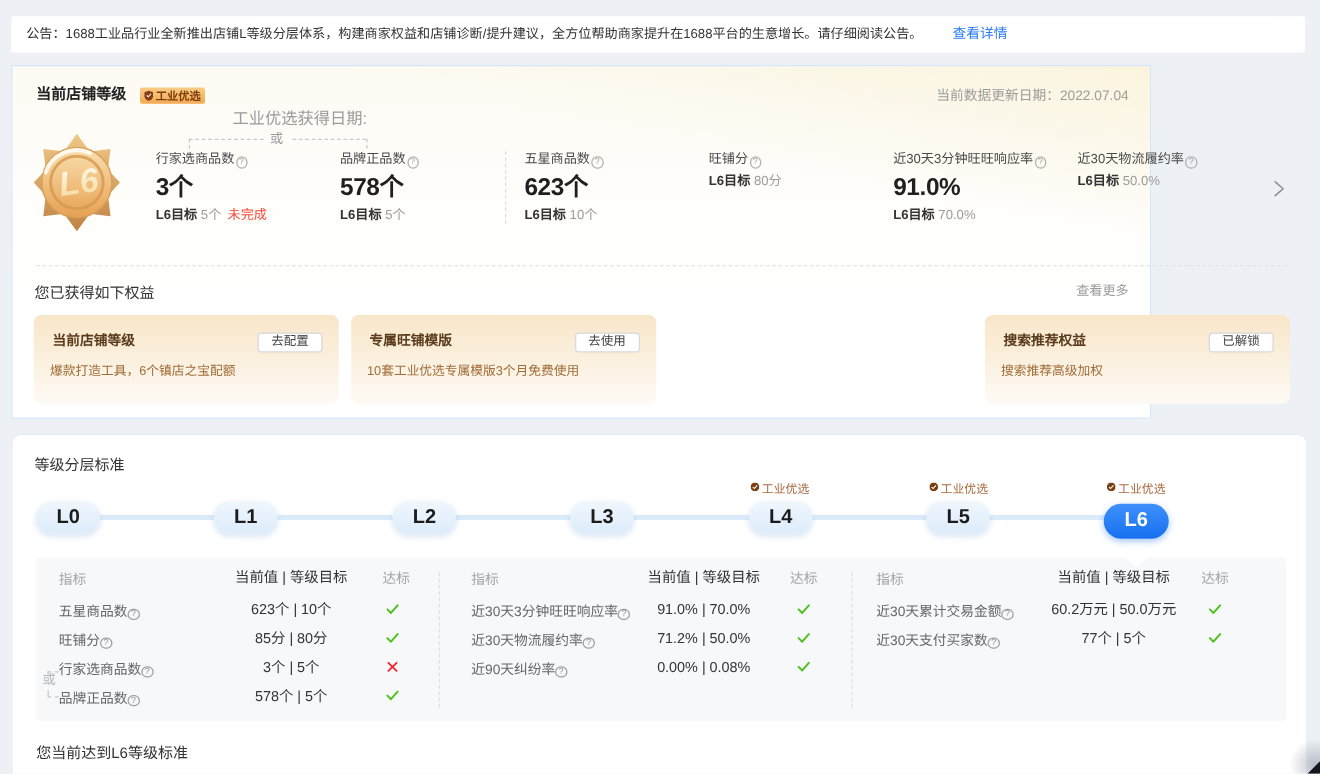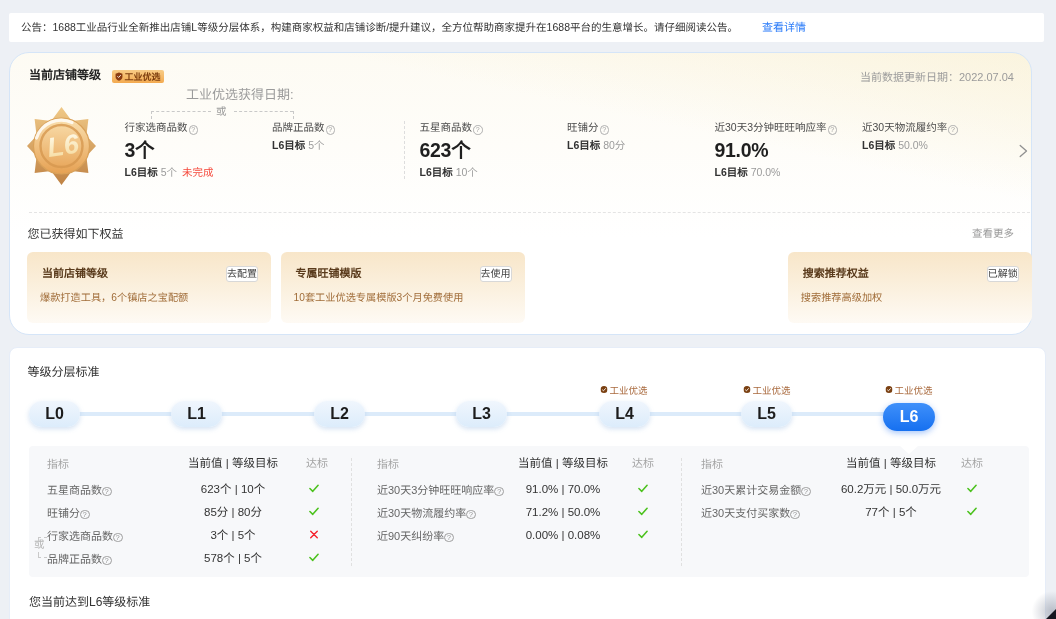--- a/index.html
+++ b/index.html
@@ -3,21 +3,21 @@
 <meta charset="utf-8">
 <style>
 * { margin:0; padding:0; box-sizing:border-box; }
 html,body { width:1056px; height:619px; }
 body { background:#edf0f5; font-family:"Liberation Sans",sans-serif; position:relative; overflow:hidden; color:#333; }
 .abs { position:absolute; }
 
 .notice { position:absolute; left:9px; top:13px; width:1035px; height:29px; background:#fff; border-radius:2px; font-size:10.5px; line-height:29px; padding-left:12px; color:#333; white-space:nowrap; }
 .notice a { color:#2b7cf9; text-decoration:none; margin-left:24px; font-size:11px; }
 
-.card1 { position:absolute; left:9px; top:52px; width:1023px; height:283px; border:1px solid #d5e5f8; border-radius:20px;
+.card1 { position:absolute; left:9px; top:52px; width:912px; height:283px; border:1px solid #d5e5f8; border-radius:0;
   background: linear-gradient(192deg, rgba(248,238,205,0.55) 0, rgba(248,238,205,0) 30%), linear-gradient(to bottom, rgba(250,244,224,0.38) 0, rgba(250,244,224,0) 185px);
   background-color:#fff; }
 .t1 { position:absolute; left:17px; top:18px; font-size:12px; font-weight:700; color:#222; line-height:13px; }
 .tag1 { position:absolute; left:102px; top:17.5px; height:13px; display:flex; align-items:center; padding:0 3px 0 2.5px; border-radius:2px;
   background:linear-gradient(180deg,#f8cc86,#f3aa50); font-size:9px; font-weight:700; color:#7c3d0e; }
 .tag1 svg { margin-right:2px; }
 .getdate { position:absolute; left:176px; top:19px; font-size:13px; color:#9b9b9b; line-height:11px;margin-top:17px; }
 .upd { position:absolute; right:17px; top:18.5px; font-size:11px; color:#9b9b9b; line-height:11px; }
 
 .m { position:absolute; top:69px; width:160px; }
@@ -34,21 +34,21 @@
 .ortxt { position:absolute; top:53px; font-size:10.5px; color:#9b9b9b; line-height:11px; }
 
 .vsep { position:absolute; left:394px; top:68px; height:58px; border-left:1px dashed #ddd; }
 .chev { position:absolute; left:1007px; top:91px; }
 
 .hsep { position:absolute; left:19px; top:159px; width:1001px; border-top:1px dashed #e4e4e4; }
 .bt { position:absolute; left:17.5px; top:175px; font-size:12px; font-weight:500; color:#333; line-height:12px; }
 .more { position:absolute; right:17px; top:175px; font-size:10.5px; color:#9b9b9b; line-height:11px; }
 .bc { position:absolute; top:199px; width:244px; height:71px; border-radius:6px; background:linear-gradient(180deg,#f8e6c9 0%, #fbf1e0 55%, #fefaf4 100%); }
 .bc .h { position:absolute; left:15px; top:15px; font-size:11px; font-weight:700; color:#5a3b1c; line-height:12px; }
-.bc .btn { position:absolute; right:13px; top:14px; height:16px; line-height:14px; padding:0 0; background:#fff; border:1px solid #d8d8d8; border-radius:3px; font-size:10px; color:#444; }
+.bc .btn { position:absolute; right:13px; top:14px; height:16px; line-height:14px; padding:0 10px; background:#fff; border:1px solid #d8d8d8; border-radius:3px; font-size:10px; color:#444; }
 .bc .s { position:absolute; left:13px; top:40px; font-size:10.2px; color:#a06c38; white-space:nowrap; line-height:11px; }
 
 .card2 { position:absolute; left:9px; top:347px; width:1037px; height:280px; background:#fff; border:1px solid #e6edf8; border-radius:8px; }
 .t2 { position:absolute; left:17.5px; top:18px; font-size:12px; font-weight:500; color:#333; line-height:12px; }
 .lvline { position:absolute; top:64px; height:4px; background:#dcebfa; }
 .pill { position:absolute; top:53px; width:51px; height:26px; border-radius:13px; background:linear-gradient(180deg,#f0f6fd,#dcecfb);
   box-shadow:0 2px 5px rgba(160,190,228,.45); font-size:16px; font-weight:700; color:#1c1c1c; text-align:center; line-height:26px; }
 .pill6 { position:absolute; top:55px; width:52px; height:28px; border-radius:14px; background:linear-gradient(180deg,#3f90fa,#1670f0);
   box-shadow:0 2px 6px rgba(30,110,240,.4); font-size:16px; font-weight:700; color:#fff; text-align:center; line-height:28px; }
 .ltag { position:absolute; top:37px; height:9px; display:flex; align-items:center; font-size:9.5px; color:#a96a3e; transform:translateX(-50%); white-space:nowrap; }
@@ -103,20 +103,21 @@
     <text x="36" y="48" font-size="27" font-weight="bold" font-style="italic" text-anchor="middle" fill="url(#gtext)" font-family="'Liberation Sans',sans-serif" transform="rotate(-8 34.5 39)">L6</text>
   </svg>
 
   <div class="m" style="left:114.5px;">
       <div class="ml">行家选商品数<span class="q">?</span></div>
       <div class="mv">3个</div>
       <div class="mt"><b>L6目标</b> <span>5个</span><em>未完成</em></div>
     </div>
   <div class="m" style="left:262px;">
       <div class="ml">品牌正品数<span class="q">?</span></div>
+      <div class="mv">578个</div>
       <div class="mt"><b>L6目标</b> <span>5个</span></div>
     </div>
   <div class="m" style="left:409.5px;">
       <div class="ml">五星商品数<span class="q">?</span></div>
       <div class="mv">623个</div>
       <div class="mt"><b>L6目标</b> <span>10个</span></div>
     </div>
   <div class="m" style="left:557px;">
       <div class="ml">旺铺分<span class="q">?</span></div>
       <div class="mt"><b>L6目标</b> <span>80分</span></div>

